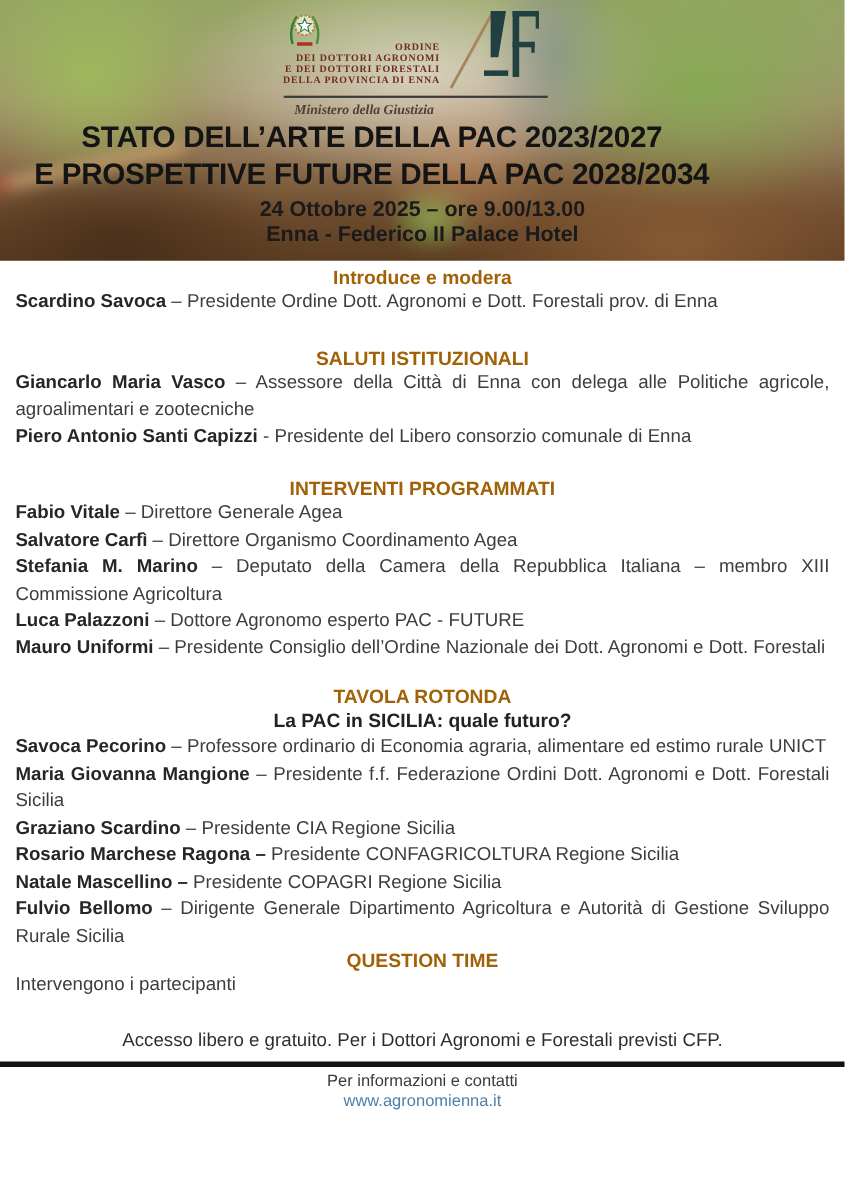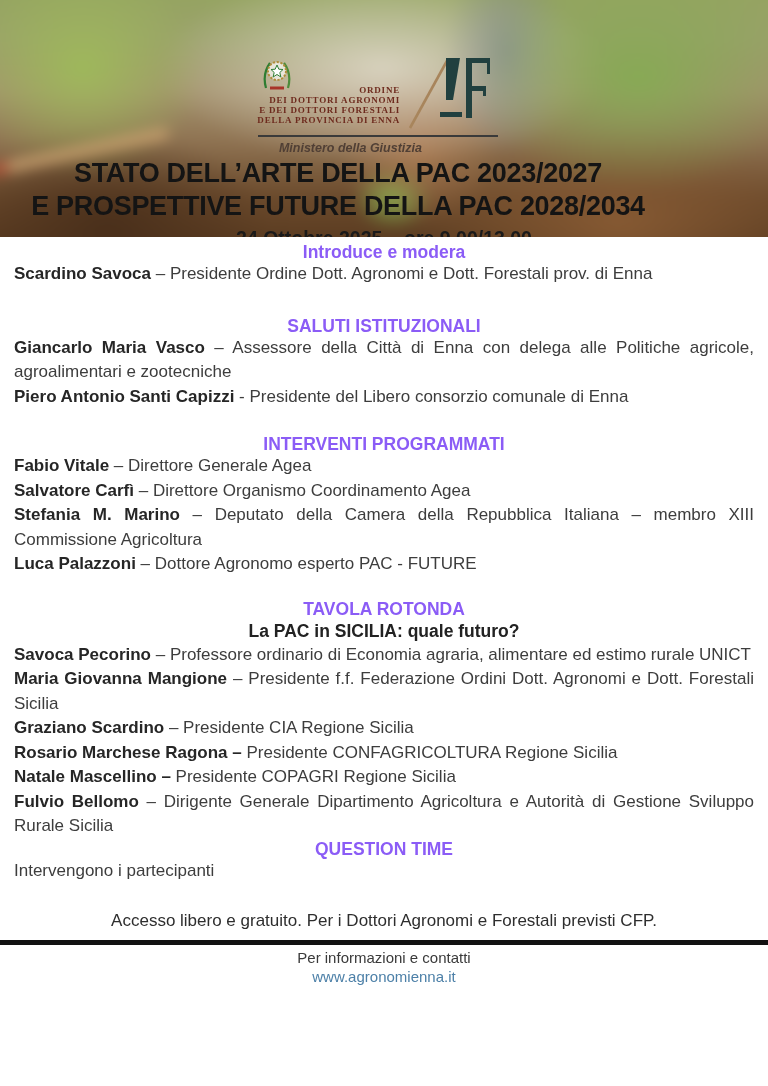--- a/index.html
+++ b/index.html
@@ -15,46 +15,46 @@
       radial-gradient(90px 150px at 528px 75px, rgba(122,132,142,.65), rgba(122,132,142,0) 70%),
       radial-gradient(300px 130px at 404px 90px, rgba(238,232,222,.72), rgba(238,232,222,0) 75%),
       radial-gradient(120px 110px at 440px 170px, rgba(172,122,80,.85), rgba(172,122,80,0) 70%),
       radial-gradient(55px 45px at 415px 220px, rgba(128,180,78,.95), rgba(128,180,78,0) 72%),
       radial-gradient(220px 130px at 130px 250px, rgba(72,46,26,.95), rgba(72,46,26,0) 75%),
       radial-gradient(280px 130px at 640px 245px, rgba(138,92,52,.9), rgba(138,92,52,0) 75%),
       linear-gradient(180deg,#93a55e 0%,#9aa06a 22%,#a3926d 40%,#8f7352 58%,#6b4a2c 78%,#54361c 100%);}
   .rake{position:absolute;left:10px;top:188px;width:185px;height:11px;border-radius:6px;
         background:linear-gradient(90deg,#b4543a 0 20px,#c59d6d 20px);
         transform:rotate(-12deg);transform-origin:left center;}
-  .hero-content{position:absolute;inset:0;margin-top:48px;}
+  .hero-content{position:absolute;inset:0;}
 
   
   .emblem{position:absolute;left:262px;top:10px;}
   .org-text{position:absolute;left:248px;top:37px;width:152px;text-align:right;
             font-family:"Liberation Serif",serif;font-weight:bold;font-size:9px;
             line-height:10px;letter-spacing:.8px;color:#6e2b1e;}
   .af-logo{position:absolute;left:404px;top:6px;}
   .header-rule{position:absolute;left:258px;top:87px;width:240px;height:2px;background:#3a3a3a;}
-  .ministry{position:absolute;left:240px;top:93px;width:182px;text-align:right;
-            font-family:Liberation Sans, sans-serif;font-style:italic;font-weight:bold;
+  .ministry{position:absolute;left:240px;top:93px;width:182px;text-align:center;
+            font-family:Liberation Serif, serif;font-style:italic;font-weight:bold;
             font-size:12.5px;color:#503f35;}
 
   .title-line{position:absolute;left:0;width:676px;text-align:center;font-weight:bold;
               color:#141414;font-size:27px;letter-spacing:-.3px;}
   .title-1{top:110px;}
   .title-2{top:143px;}
   .sub-line{position:absolute;left:0;width:768px;text-align:center;font-weight:bold;
             color:#1a1a1a;font-size:19.5px;}
   .date-line{top:179px;}
   .venue-line{top:202px;}
 
   
   .content{padding:0 14px;color:#3d3d3d;font-size:17px;line-height:24.5px;}
   .heading{margin:0;font-size:17.5px;line-height:20px;font-weight:bold;
-           text-align:center;color:#8b5cf6;}
+           text-align:center;color:#a16207;}
   .subheading{margin:0;font-size:17.5px;line-height:24px;font-weight:bold;
               text-align:center;color:#222222;}
   .person{margin:0;text-align:justify;}
   .person b{color:#262626;}
   .note{margin:0;text-align:left;}
   .sec-1{margin-top:5px;}
   .sec-2{margin-top:29px;}
   .sec-3{margin-top:25px;}
   .sec-4{margin-top:22px;}
   .sec-5{margin-top:0;}
@@ -122,20 +122,21 @@
       <p class="person"><b>Giancarlo Maria Vasco</b><span> – Assessore della Città di Enna con delega alle Politiche agricole, agroalimentari e zootecniche</span></p>
       <p class="person"><b>Piero Antonio Santi Capizzi</b><span> - Presidente del Libero consorzio comunale di Enna</span></p>
     </div>
 
     <div class="sec-3">
       <h3 class="heading">INTERVENTI PROGRAMMATI</h3>
       <p class="person"><b>Fabio Vitale</b><span> – Direttore Generale Agea</span></p>
       <p class="person"><b>Salvatore Carfì</b><span> – Direttore Organismo Coordinamento Agea</span></p>
       <p class="person"><b>Stefania M. Marino</b><span> – Deputato della Camera della Repubblica Italiana – membro XIII Commissione Agricoltura</span></p>
       <p class="person"><b>Luca Palazzoni</b><span> – Dottore Agronomo esperto PAC - FUTURE</span></p>
+      <p class="person"><b>Mauro Uniformi</b><span> – Presidente Consiglio dell’Ordine Nazionale dei Dott. Agronomi e Dott. Forestali</span></p>
     </div>
 
     <div class="sec-4">
       <h3 class="heading">TAVOLA ROTONDA</h3>
       <div class="subheading">La PAC in SICILIA: quale futuro?</div>
       <p class="person"><b>Savoca Pecorino</b><span> – Professore ordinario di Economia agraria, alimentare ed estimo rurale UNICT</span></p>
       <p class="person"><b>Maria Giovanna Mangione</b><span> – Presidente f.f. Federazione Ordini Dott. Agronomi e Dott. Forestali Sicilia</span></p>
       <p class="person"><b>Graziano Scardino</b><span> – Presidente CIA Regione Sicilia</span></p>
       <p class="person"><b>Rosario Marchese Ragona –</b><span> Presidente CONFAGRICOLTURA Regione Sicilia</span></p>
       <p class="person"><b>Natale Mascellino –</b><span> Presidente COPAGRI Regione Sicilia</span></p>

